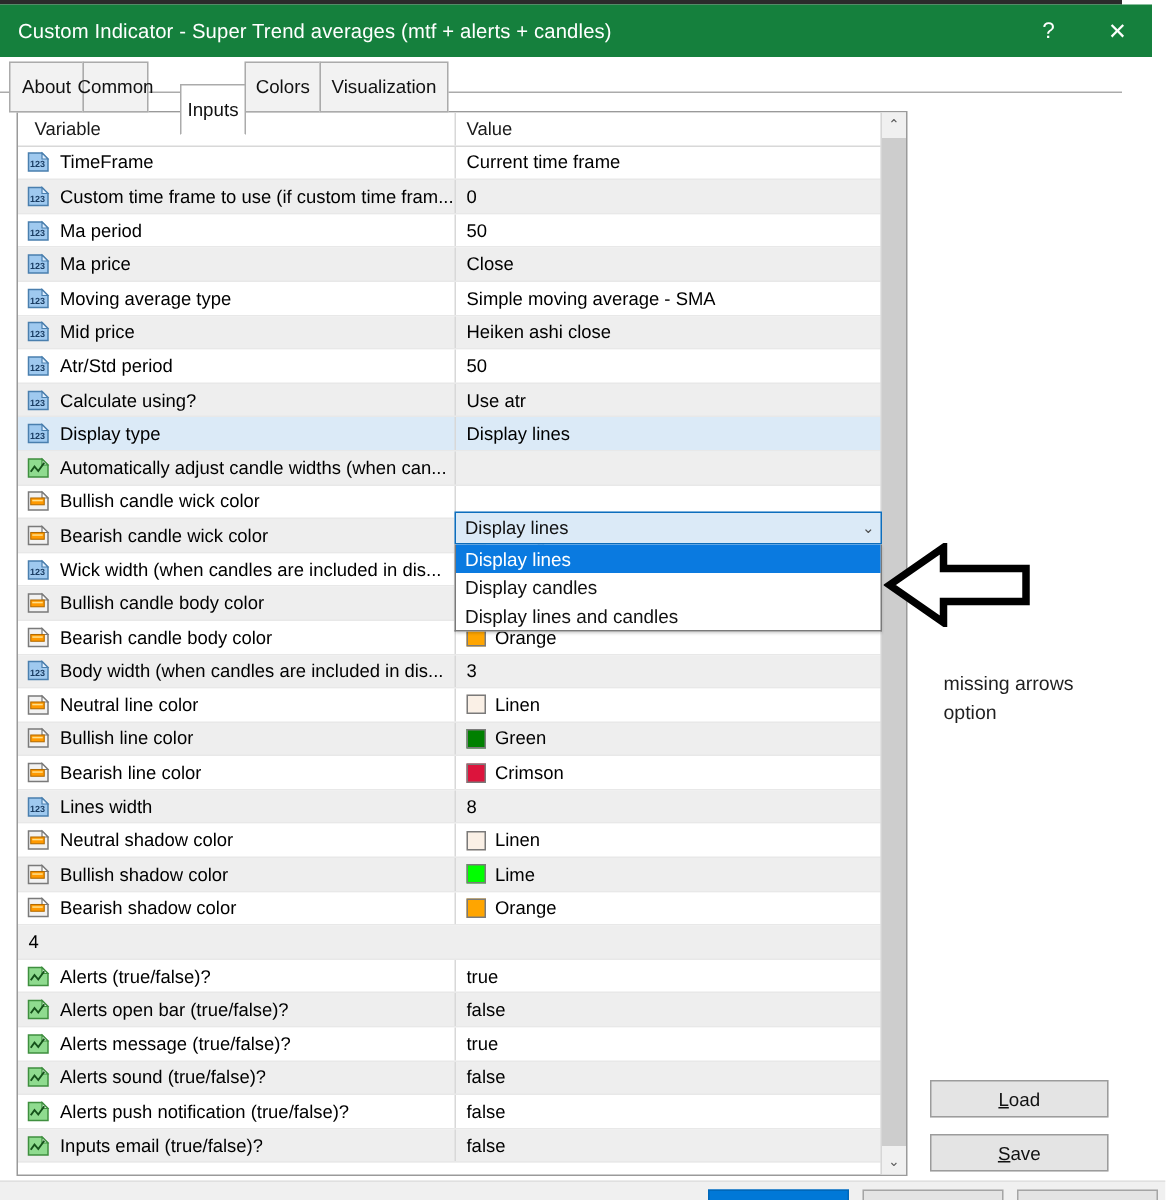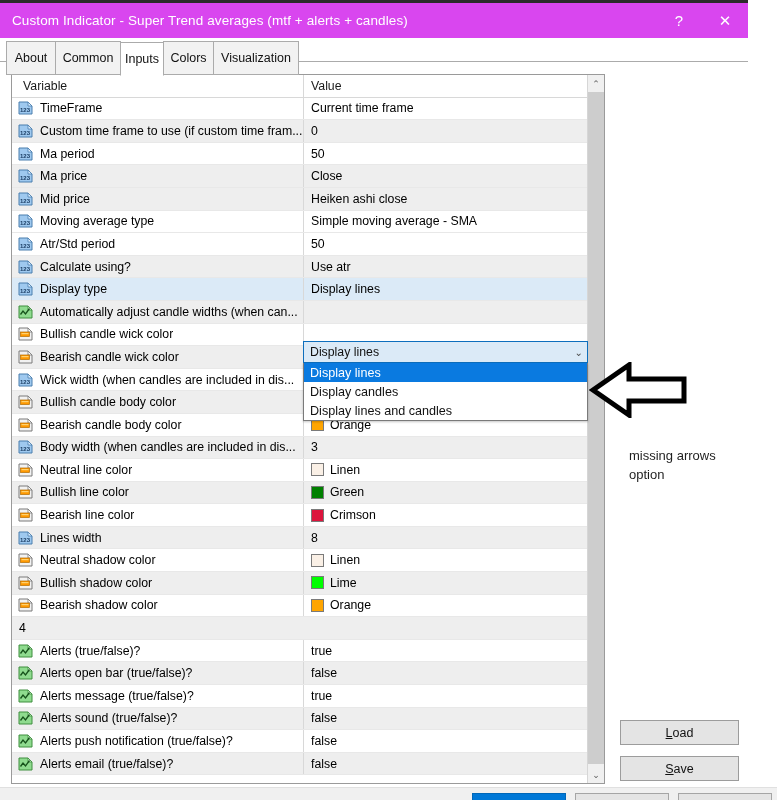--- a/index.html
+++ b/index.html
@@ -15,22 +15,23 @@
   
   #window{
     position:absolute;left:0;top:0;width:748px;height:800px;
     background:#ffffff;
     border-right:1px solid #e4e4e4;
     box-sizing:border-box;
   }
   #topline{position:absolute;left:0;top:0;width:748px;height:3px;background:#2b2b2b;}
   #titlebar{
     position:absolute;left:0;top:3px;width:748px;height:35px;
-    background:#d946ef;
+    background:#15803d;
     color:#ffffff;
+    padding-left:20px;
   }
   #title-text{
     position:absolute;left:12px;top:10px;
     font-size:13.5px;letter-spacing:.1px;
     white-space:nowrap;
   }
   .tb-btn{
     position:absolute;top:0;height:35px;width:46px;
     color:#ffffff;font-size:15px;
     display:flex;align-items:center;justify-content:center;
@@ -54,21 +55,21 @@
     border:1px solid #ababab;
     border-bottom:1px solid #ababab;
     font-size:12.5px;
     color:#111;
     display:flex;align-items:center;justify-content:center;
     padding:16px 7px;
     cursor:default;
     z-index:1;
   }
   .tab.active{
-    top:4px;height:23px;
+    top:18px;height:23px;
     background:#ffffff;
     border-bottom:1px solid #ffffff;
     z-index:3;
     font-weight:normal;
   }
 
   
   #content{
     position:absolute;left:0;top:62px;width:748px;height:738px;
     background:#ffffff;
@@ -216,21 +217,21 @@
   <div id="titlebar">
     <div id="title-text">Custom Indicator - Super Trend averages (mtf + alerts + candles)</div>
     <div class="tb-btn" id="help-btn">?</div>
     <div class="tb-btn" id="close-btn">✕</div>
   </div>
 
   <div id="tabstrip">
       <div class="tab" style="left: 6px; width: 50px;">
         <span>About</span>
       </div>
-      <div class="tab" style="left: 55px; width: 66px;">
+      <div class="tab" style="left: 55px; width: 44px;">
         <span>Common</span>
       </div>
       <div class="tab active" style="left: 120px; width: 44px;">
         <span>Inputs</span>
       </div>
       <div class="tab" style="left: 163px; width: 51px;">
         <span>Colors</span>
       </div>
       <div class="tab" style="left: 213px; width: 86px;">
         <span>Visualization</span>
@@ -302,48 +303,48 @@
                   <path d="M10 1 l4 4 h-4 z" fill="#ddeeff" stroke="#4a7fae" stroke-width="0.8"></path>
                   <text x="2" y="10.5" font-family="Liberation Sans, sans-serif" font-size="6" fill="#1a3d63" font-weight="bold">123</text>
                 </svg>
               </span>
               <span class="lbl">Ma price</span>
             </div>
             <div class="cell-val">
               <span class="lbl">Close</span>
             </div>
           </div>
+          <div class="row">
+            <div class="cell-name">
+              <span class="ticon">
+                <svg width="15" height="14" viewBox="0 0 15 14">
+                  <path d="M1 1 h9 l4 4 v8 h-13 z" fill="#9fc9ef" stroke="#4a7fae" stroke-width="1"></path>
+                  <path d="M10 1 l4 4 h-4 z" fill="#ddeeff" stroke="#4a7fae" stroke-width="0.8"></path>
+                  <text x="2" y="10.5" font-family="Liberation Sans, sans-serif" font-size="6" fill="#1a3d63" font-weight="bold">123</text>
+                </svg>
+              </span>
+              <span class="lbl">Moving average type</span>
+            </div>
+            <div class="cell-val">
+              <span class="lbl">Simple moving average - SMA</span>
+            </div>
+          </div>
           <div class="row alt">
             <div class="cell-name">
               <span class="ticon">
                 <svg width="15" height="14" viewBox="0 0 15 14">
                   <path d="M1 1 h9 l4 4 v8 h-13 z" fill="#9fc9ef" stroke="#4a7fae" stroke-width="1"></path>
                   <path d="M10 1 l4 4 h-4 z" fill="#ddeeff" stroke="#4a7fae" stroke-width="0.8"></path>
                   <text x="2" y="10.5" font-family="Liberation Sans, sans-serif" font-size="6" fill="#1a3d63" font-weight="bold">123</text>
                 </svg>
               </span>
               <span class="lbl">Mid price</span>
             </div>
             <div class="cell-val">
               <span class="lbl">Heiken ashi close</span>
-            </div>
-          </div>
-          <div class="row">
-            <div class="cell-name">
-              <span class="ticon">
-                <svg width="15" height="14" viewBox="0 0 15 14">
-                  <path d="M1 1 h9 l4 4 v8 h-13 z" fill="#9fc9ef" stroke="#4a7fae" stroke-width="1"></path>
-                  <path d="M10 1 l4 4 h-4 z" fill="#ddeeff" stroke="#4a7fae" stroke-width="0.8"></path>
-                  <text x="2" y="10.5" font-family="Liberation Sans, sans-serif" font-size="6" fill="#1a3d63" font-weight="bold">123</text>
-                </svg>
-              </span>
-              <span class="lbl">Moving average type</span>
-            </div>
-            <div class="cell-val">
-              <span class="lbl">Simple moving average - SMA</span>
             </div>
           </div>
           <div class="row">
             <div class="cell-name">
               <span class="ticon">
                 <svg width="15" height="14" viewBox="0 0 15 14">
                   <path d="M1 1 h9 l4 4 v8 h-13 z" fill="#9fc9ef" stroke="#4a7fae" stroke-width="1"></path>
                   <path d="M10 1 l4 4 h-4 z" fill="#ddeeff" stroke="#4a7fae" stroke-width="0.8"></path>
                   <text x="2" y="10.5" font-family="Liberation Sans, sans-serif" font-size="6" fill="#1a3d63" font-weight="bold">123</text>
                 </svg>
@@ -695,21 +696,21 @@
           </div>
           <div class="row alt">
             <div class="cell-name">
               <span class="ticon">
                 <svg width="15" height="14" viewBox="0 0 15 14">
                   <path d="M1 1 h9 l4 4 v8 h-13 z" fill="#8fdb8f" stroke="#3f8f3f" stroke-width="1"></path>
                   <path d="M10 1 l4 4 h-4 z" fill="#d8f5d8" stroke="#3f8f3f" stroke-width="0.8"></path>
                   <polyline points="2.5,9.5 5,6 7.5,9 11.5,3.5" fill="none" stroke="#16521b" stroke-width="1.3"></polyline>
                 </svg>
               </span>
-              <span class="lbl">Alerts email (true/false)?</span>
+              <span class="lbl">Inputs email (true/false)?</span>
             </div>
             <div class="cell-val">
               <span class="lbl">false</span>
             </div>
           </div>
         </div>
       <div id="vscroll">
         <div class="sb-btn" id="sb-up">⌃</div>
         <div id="sb-thumb"></div>
         <div class="sb-btn" id="sb-down">⌄</div>

